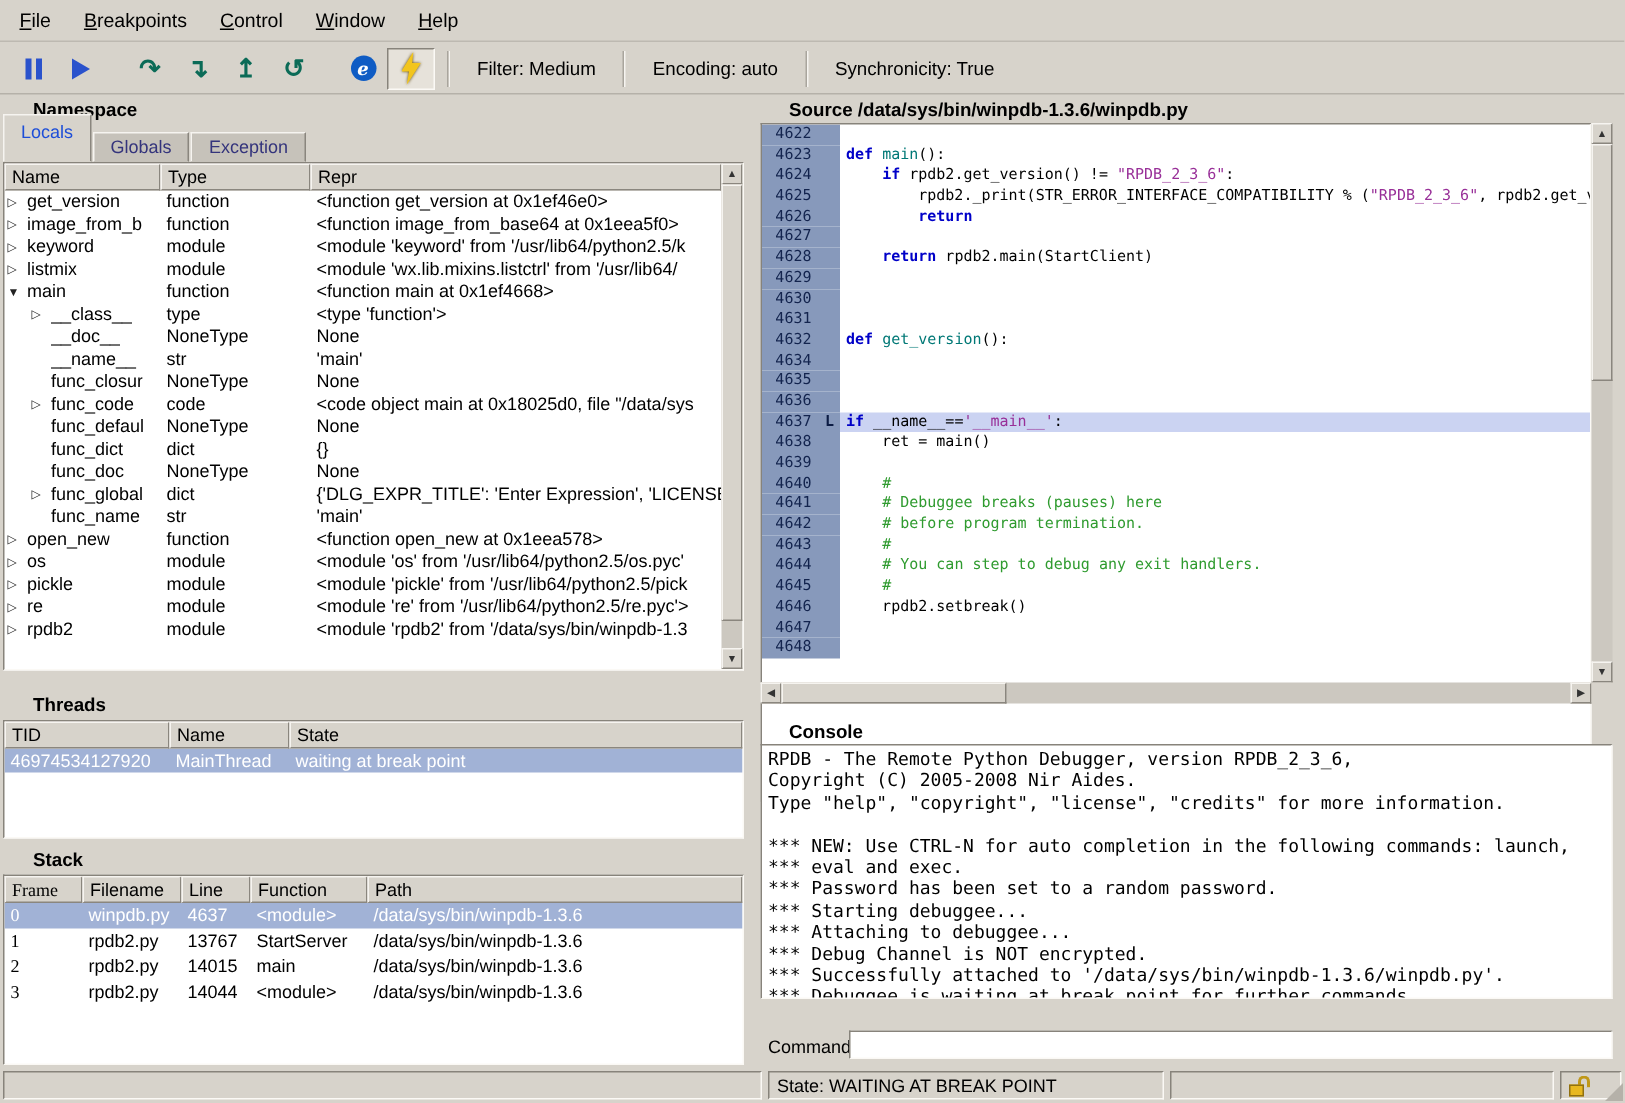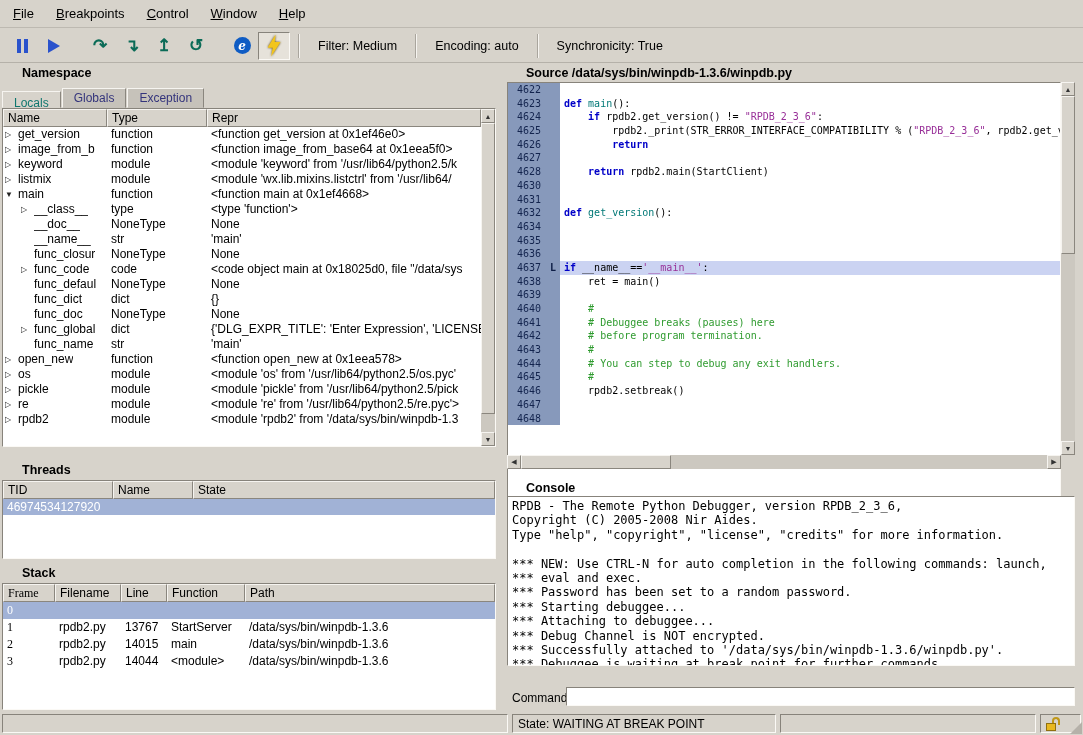--- a/index.html
+++ b/index.html
@@ -41,37 +41,37 @@
 .lb-inner{position:absolute;left:0;top:0;bottom:0;right:0;overflow:hidden;}
 .thead{display:flex;height:18px;}
 .th{background:#d7d3cb;border:1px solid;border-color:#f6f4f0 #8a867e #8a867e #f6f4f0;
     padding:0 4px;line-height:16px;overflow:hidden;white-space:nowrap;flex:none;}
 .td{padding:0 4px;overflow:hidden;white-space:nowrap;flex:none;}
 
 
 #ns-tabs{position:absolute;left:2px;top:85px;height:23px;display:flex;align-items:flex-end;}
 .tab{height:20px;line-height:19px;padding:0 11px;background:#c6c2ba;color:#34347c;margin-right:1px;
      border:1px solid;border-color:#f6f4f0 #8a867e #c6c2ba #f6f4f0;font-size:12px;}
-.tab.sel{height:17px;line-height:22px;background:#d7d3cb;color:#0f766e;border-bottom-color:#d7d3cb;}
+.tab.sel{height:32px;line-height:22px;background:#d7d3cb;color:#1d4ed8;border-bottom-color:#d7d3cb;}
 #ns-inner{right:14px;}
 #ns-head .th:nth-child(1){width:104px;}
 #ns-head .th:nth-child(2){width:100px;}
 #ns-head .th:nth-child(3){flex:1;}
 .nsrow{display:flex;height:15px;line-height:15px;}
 .nsrow .td:nth-child(1){width:104px;display:flex;align-items:center;padding:0 0 0 2px;}
 .nsrow .td:nth-child(2){width:100px;}
 .nsrow .td:nth-child(3){flex:1;}
 .exp{width:13px;flex:none;font-size:8px;color:#222;text-align:left;}
 .exp.hide{visibility:hidden;}
 .ntext{overflow:hidden;white-space:nowrap;}
 
 
 .throw{display:flex;height:16px;line-height:16px;}
 .strow{display:flex;height:17px;line-height:17px;}
-.throw.sel,.strow.sel{background:#a1b2d6;color:#fff;flex-direction:column;}
+.throw.sel,.strow.sel{background:#a1b2d6;color:#fff;}
 #th-head .th:nth-child(1),.throw .td:nth-child(1){width:110px;}
 #th-head .th:nth-child(2),.throw .td:nth-child(2){width:80px;}
 #th-head .th:nth-child(3),.throw .td:nth-child(3){flex:1;}
 #st-head .th:nth-child(1),.strow .td:nth-child(1){width:52px;font-family:Liberation Serif, serif;}
 #st-head .th:nth-child(2),.strow .td:nth-child(2){width:66px;}
 #st-head .th:nth-child(3),.strow .td:nth-child(3){width:46px;}
 #st-head .th:nth-child(4),.strow .td:nth-child(4){width:78px;}
 #st-head .th:nth-child(5),.strow .td:nth-child(5){flex:1;}
 
 
@@ -418,20 +418,21 @@
 <div class="sec-title" style="left:510px;top:66px;">Source /data/sys/bin/winpdb-1.3.6/winpdb.py</div>
 <div class="listbox" id="source-box">
   <div id="src-lines">
       <div class="srcline"><span class="gut">4622</span><span class="mark"></span><span class="codespan"></span></div>
       <div class="srcline"><span class="gut">4623</span><span class="mark"></span><span class="codespan"><span class="tok-k">def</span><span class="tok-p"> </span><span class="tok-d">main</span><span class="tok-p">():</span></span></div>
       <div class="srcline"><span class="gut">4624</span><span class="mark"></span><span class="codespan"><span class="tok-p">    </span><span class="tok-k">if</span><span class="tok-p"> rpdb2.get_version() != </span><span class="tok-s">"RPDB_2_3_6"</span><span class="tok-p">:</span></span></div>
       <div class="srcline"><span class="gut">4625</span><span class="mark"></span><span class="codespan"><span class="tok-p">        rpdb2._print(STR_ERROR_INTERFACE_COMPATIBILITY % (</span><span class="tok-s">"RPDB_2_3_6"</span><span class="tok-p">, rpdb2.get_ve</span></span></div>
       <div class="srcline"><span class="gut">4626</span><span class="mark"></span><span class="codespan"><span class="tok-p">        </span><span class="tok-k">return</span></span></div>
       <div class="srcline"><span class="gut">4627</span><span class="mark"></span><span class="codespan"></span></div>
       <div class="srcline"><span class="gut">4628</span><span class="mark"></span><span class="codespan"><span class="tok-p">    </span><span class="tok-k">return</span><span class="tok-p"> rpdb2.main(StartClient)</span></span></div>
+      <div class="srcline"><span class="gut">4629</span><span class="mark"></span><span class="codespan"></span></div>
       <div class="srcline"><span class="gut">4630</span><span class="mark"></span><span class="codespan"></span></div>
       <div class="srcline"><span class="gut">4631</span><span class="mark"></span><span class="codespan"></span></div>
       <div class="srcline"><span class="gut">4632</span><span class="mark"></span><span class="codespan"><span class="tok-k">def</span><span class="tok-p"> </span><span class="tok-d">get_version</span><span class="tok-p">():</span></span></div>
       <div class="srcline"><span class="gut">4634</span><span class="mark"></span><span class="codespan"></span></div>
       <div class="srcline"><span class="gut">4635</span><span class="mark"></span><span class="codespan"></span></div>
       <div class="srcline"><span class="gut">4636</span><span class="mark"></span><span class="codespan"></span></div>
       <div class="srcline cur"><span class="gut">4637</span><span class="mark">L</span><span class="codespan"><span class="tok-k">if</span><span class="tok-p"> __name__==</span><span class="tok-s">'__main__'</span><span class="tok-p">:</span></span></div>
       <div class="srcline"><span class="gut">4638</span><span class="mark"></span><span class="codespan"><span class="tok-p">    ret = main()</span></span></div>
       <div class="srcline"><span class="gut">4639</span><span class="mark"></span><span class="codespan"></span></div>
       <div class="srcline"><span class="gut">4640</span><span class="mark"></span><span class="codespan"><span class="tok-p">    </span><span class="tok-c">#</span></span></div>

